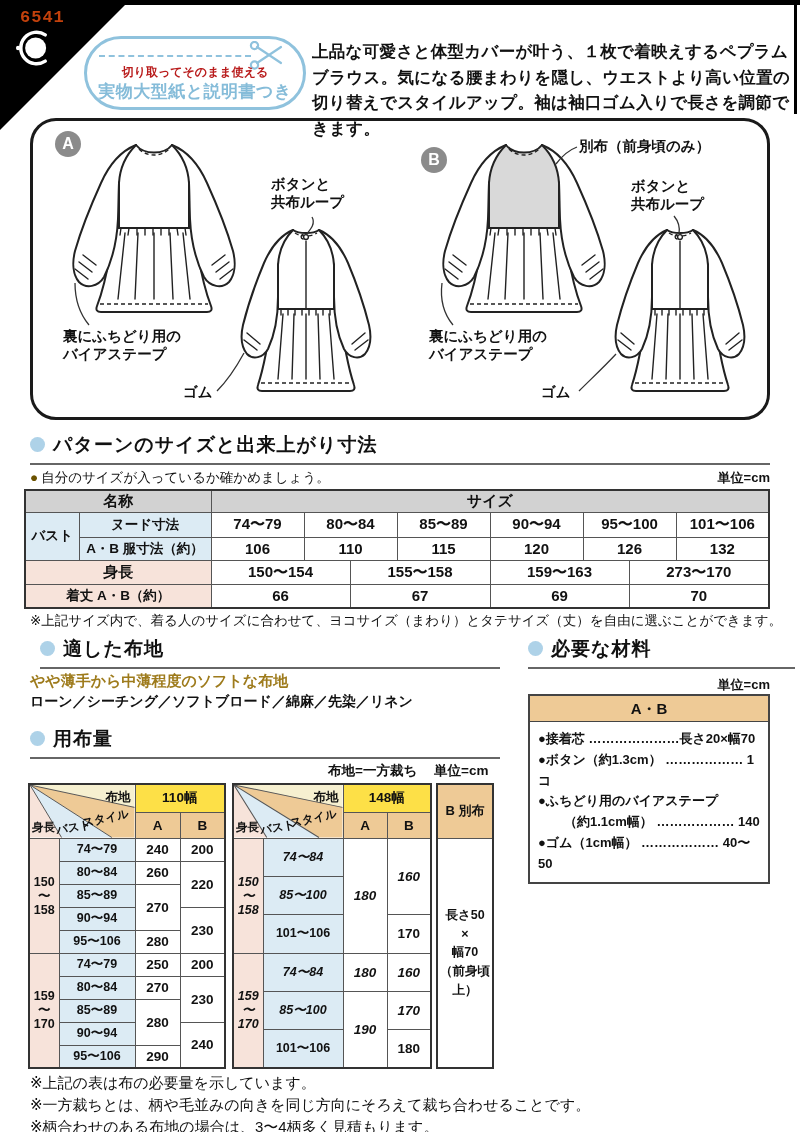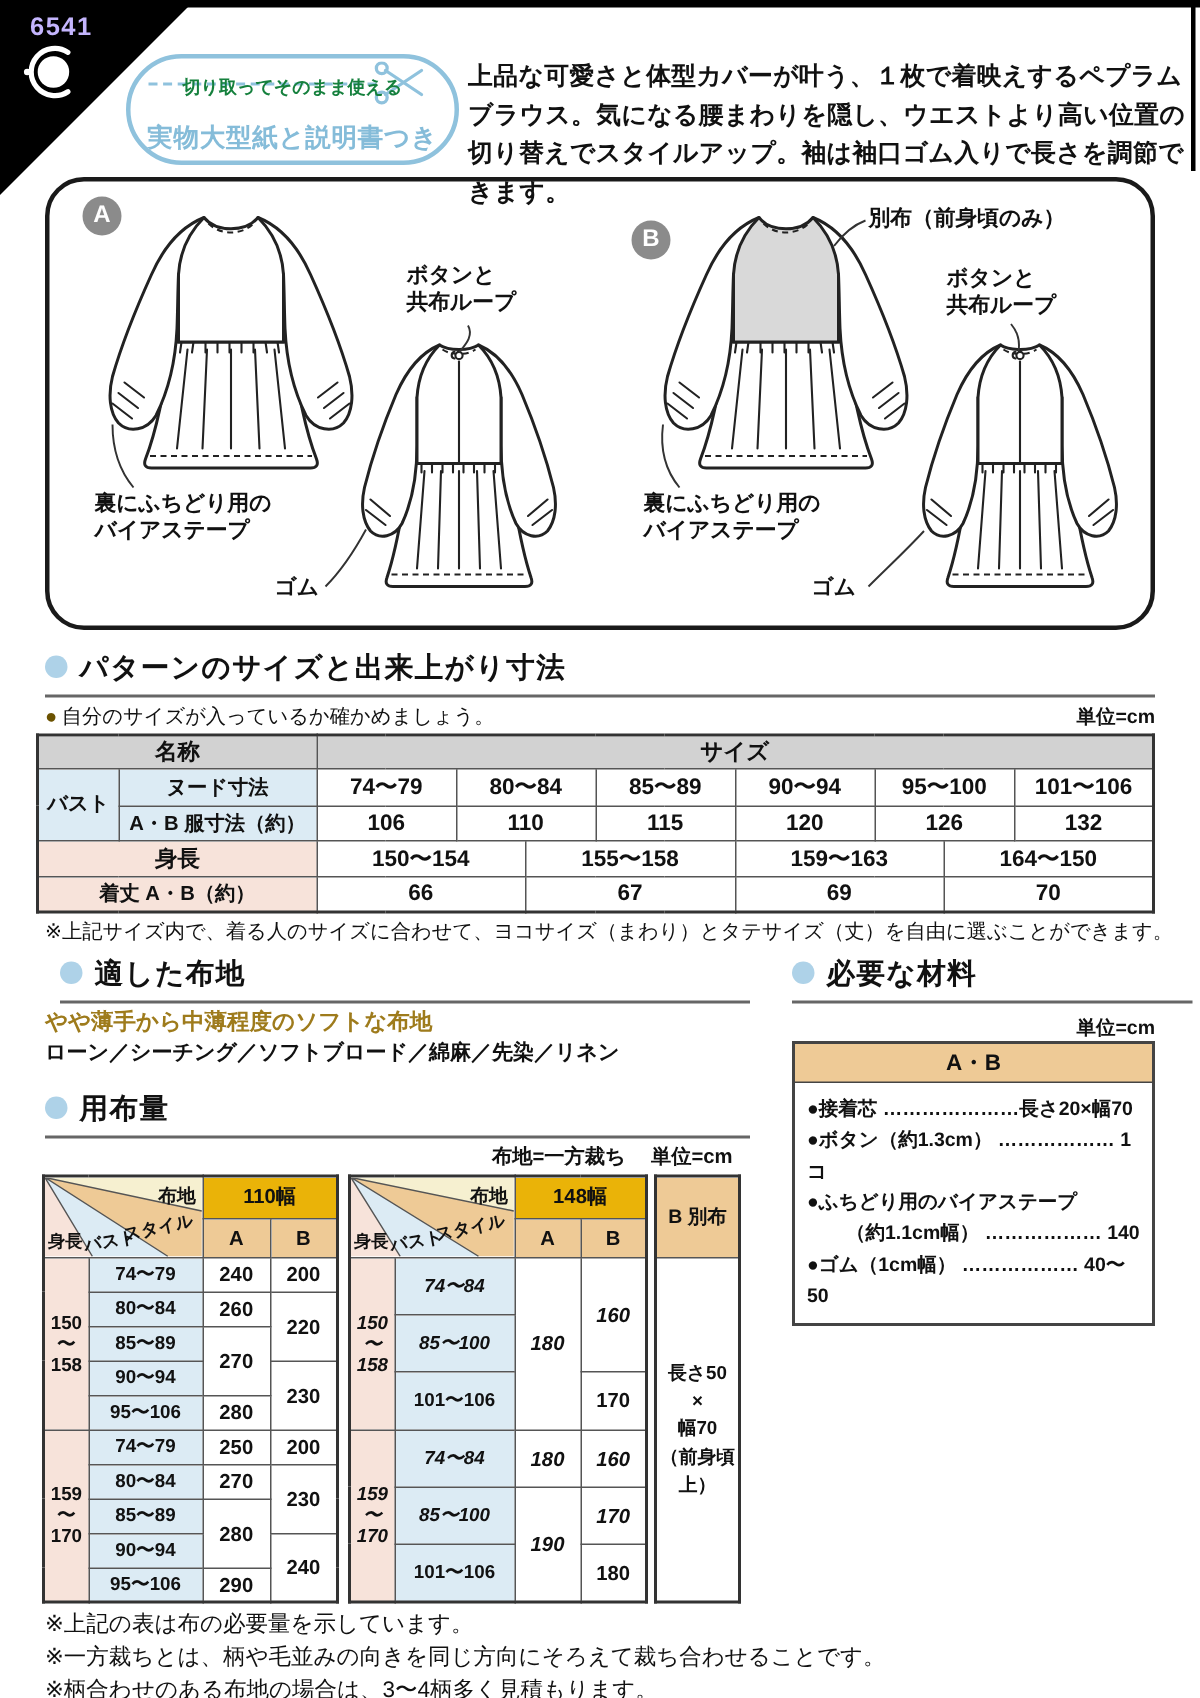--- a/index.html
+++ b/index.html
@@ -7,29 +7,29 @@
   .page { position:relative; width:800px; height:1132px; background:#fff; margin:0 auto;
           overflow:hidden; color:#111; }
   .abs { position:absolute; }
   .prelines { white-space:pre-line; }
 
   
   .top-bar { left:0; top:0; width:800px; height:5px; background:#000; }
   .right-bar { left:794px; top:0; width:3px; height:114px; background:#000; }
   .corner { left:0; top:0; width:130px; height:130px; background:#000;
             clip-path:polygon(0 0,100% 0,0 100%); }
-  .pattern-no { left:20px; top:8px; color:#c4b5fd; font-weight:bold; font-size:17px; letter-spacing:1px; }
+  .pattern-no { left:20px; top:8px; color:#c2410c; font-weight:bold; font-size:17px; letter-spacing:1px;font-family:Liberation Mono, monospace; }
   .logo { left:12px; top:27px; }
 
   .cut-box { left:84px; top:36px; width:222px; height:74px;
              border:3px solid #8fc2dd; border-radius:37px; }
   .cut-dash { left:12px; top:16px; width:152px; border-top:2px dashed #8fc2dd; }
   .cut-scissors { left:160px; top:2px; }
-  .cut-t1 { left:0; top:11px; width:100%; text-align:center; font-size:12px;
-            font-weight:bold; color:#15803d; }
+  .cut-t1 { left:0; top:25px; width:100%; text-align:center; font-size:12px;
+            font-weight:bold; color:#b91c1c; }
   .cut-t2 { left:0; top:41px; width:100%; text-align:center; font-size:17px;
             font-weight:bold; color:#85bcd9; letter-spacing:0.5px; }
 
   .intro { left:312px; top:39px; width:484px; font-size:16.5px; font-weight:bold;
            line-height:1.55; letter-spacing:0.3px; }
 
   
   .illus { left:30px; top:118px; width:740px; height:302px;
            border:3px solid #1a1a1a; border-radius:26px; }
   .illus svg.scene { position:absolute; left:0; top:0; }
@@ -57,21 +57,21 @@
   table.tbl { position:absolute; border-collapse:collapse; table-layout:fixed;
               border:2px solid #333; }
   table.tbl th, table.tbl td { border:1px solid #555; text-align:center; vertical-align:middle;
               font-weight:bold; padding:0; overflow:hidden; }
   .size-tbl { font-size:15px; }
   .size-tbl .sm { font-size:13.5px; }
   .c-gray { background:#d2d2d2; }
   .c-blue { background:#dcebf4; }
   .c-pink { background:#f7e3da; }
   .c-tan  { background:#eeca96; }
-  .c-cream{ background:#eab308; }
+  .c-cream{ background:#fde047; }
   tr.h22 th, tr.h22 td { height:22px; } tr.h25 th, tr.h25 td { height:25px; }
   tr.h23 th, tr.h23 td { height:23px; } tr.h24 th, tr.h24 td { height:24px; }
   tr.h26 th, tr.h26 td { height:26px; } tr.h28 th, tr.h28 td { height:28px; }
   tr.h38 th, tr.h38 td { height:38px;font-style:italic; } tr.h39 th, tr.h39 td { height:39px; }
   tr.h54 th { height:54px; } tr.h230 td { height:230px; }
 
   .y-tbl { font-size:13.5px; }
   .y-tbl td.bust { font-size:12.5px; }
   .vert { white-space:pre-line; line-height:1.12; font-size:12.5px; }
   .vert2 { white-space:pre-line; line-height:1.5; font-size:12.5px; background:#fff; }
@@ -252,21 +252,21 @@
       <td colspan="2">115</td>
       <td colspan="2">120</td>
       <td colspan="2">126</td>
       <td colspan="2">132</td>
     </tr>
     <tr class="h24">
       <th colspan="2" class="c-pink">身長</th>
       <td colspan="3">150〜154</td>
       <td colspan="3">155〜158</td>
       <td colspan="3">159〜163</td>
-      <td colspan="3">164〜150</td>
+      <td colspan="3">273〜170</td>
     </tr>
     <tr class="h24">
       <th colspan="2" class="c-pink sm">着丈 A・B（約）</th>
       <td colspan="3">66</td>
       <td colspan="3">67</td>
       <td colspan="3">69</td>
       <td colspan="3">70</td>
     </tr>
   </tbody>
     </table>

